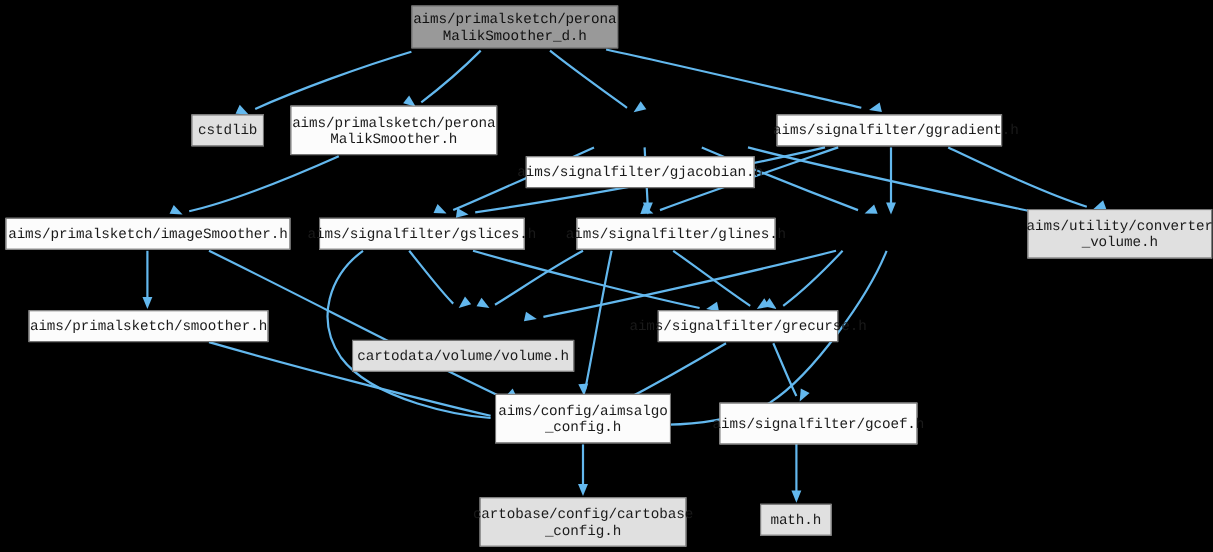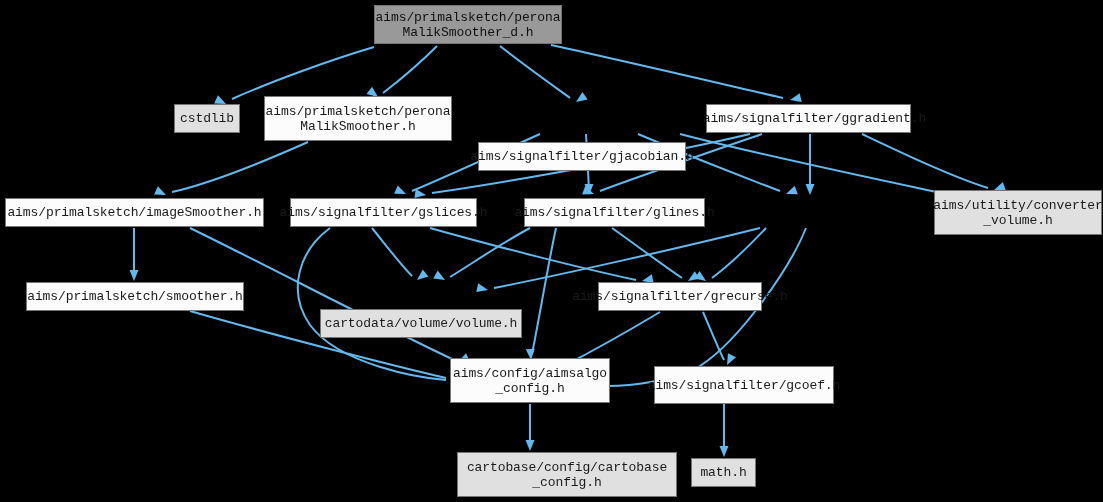--- a/index.html
+++ b/index.html
@@ -105,16 +105,16 @@
     <div class="node fill-white" style="left: 290px; top: 198px; width: 187px; height: 29px;">aims/signalfilter/gslices.h</div>
     <div class="node fill-white" style="left: 524px; top: 198px; width: 181px; height: 29px;">aims/signalfilter/glines.h</div>
     <div class="node fill-light" style="left: 934px; top: 190px; width: 168px; height: 45px;">aims/utility/converter
 _volume.h</div>
     <div class="node fill-white" style="left: 26px; top: 282px; width: 218px; height: 29px;">aims/primalsketch/smoother.h</div>
     <div class="node fill-light" style="left: 320px; top: 282px; width: 202px; height: 29px; margin-top: 27px;">cartodata/volume/volume.h</div>
     <div class="node fill-white" style="left: 598px; top: 282px; width: 164px; height: 29px;">aims/signalfilter/grecurse.h</div>
     <div class="node fill-white" style="left: 450px; top: 358px; width: 160px; height: 45px;">aims/config/aimsalgo
 _config.h</div>
     <div class="node fill-white" style="left: 634px; top: 366px; width: 180px; height: 38px; margin-left: 20px;">aims/signalfilter/gcoef.h</div>
-    <div class="node fill-light" style="left: 457px; top: 452px; width: 220px; height: 45px;">cartobase/config/cartobase
+    <div class="node fill-light" style="left: 436px; top: 452px; width: 188px; height: 45px;">cartobase/config/cartobase
 _config.h</div>
     <div class="node fill-light" style="left: 691px; top: 458px; width: 65px; height: 29px;">math.h</div>
   </div>
 
 </body></html>

